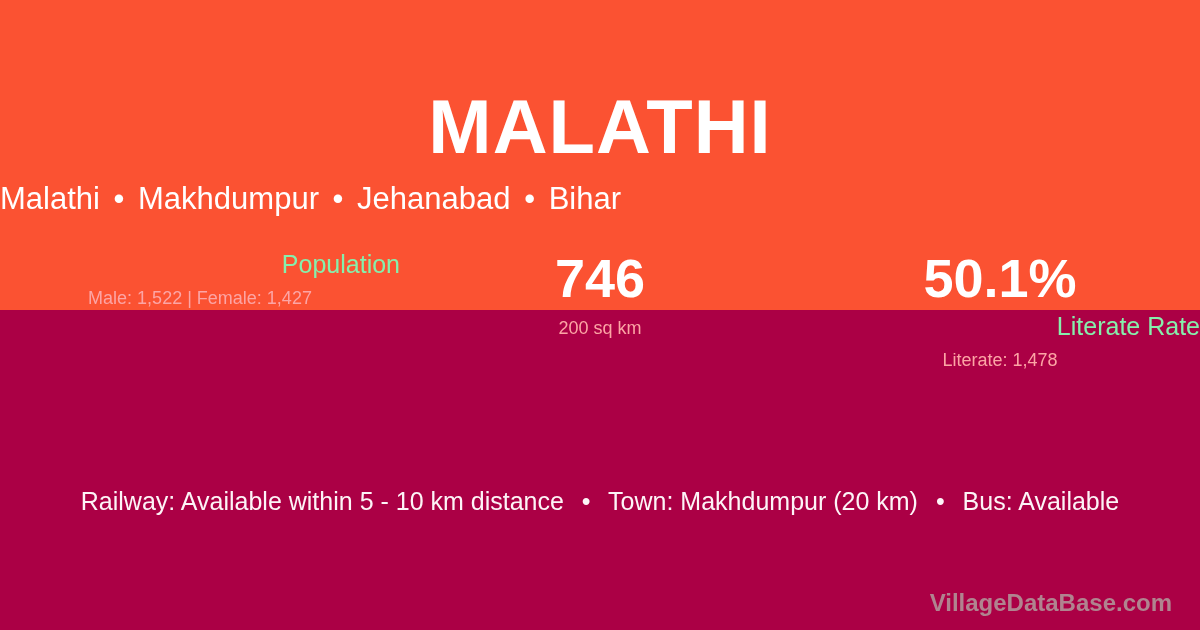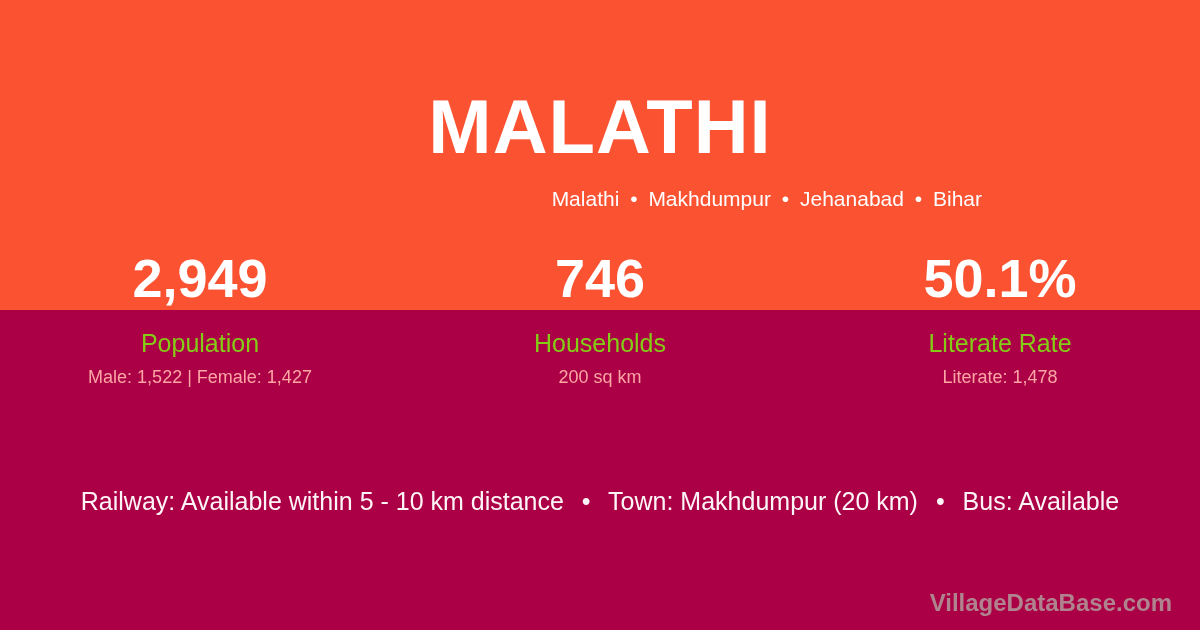--- a/index.html
+++ b/index.html
@@ -60,22 +60,22 @@
     font-weight: bold;
     letter-spacing: 1px;
     color: #ffffff;
     white-space: nowrap;
   }
   .village-breadcrumb {
     position: absolute;
     left: 0;
     top: 181px;
     width: 982px;
-    text-align: right;
-    font-size: 21px;
+    text-align: left;
+    font-size: 31px;
     line-height: 36px;
     font-weight: normal;
     color: #ffffff;
     white-space: nowrap;
   }
   .village-breadcrumb .sep {
     padding: 0 5px;
   }
 
   
@@ -92,26 +92,27 @@
     text-align: center;
   }
   .stat-value {
     font-size: 54px;
     line-height: 62px;
     font-weight: bold;
     color: #ffffff;
     white-space: nowrap;
   }
   .stat-label {
-    margin-top: 19px;
+    margin-top: 2px;
     font-size: 25px;
     line-height: 30px;
     font-weight: normal;
-    color: #84cc16;
-    white-space: nowrap;
+    color: #86efac;
+    white-space: nowrap;
+    text-align: right;
   }
   .stat-detail {
     margin-top: 8px;
     font-size: 18px;
     line-height: 22px;
     font-weight: normal;
     color: #fca5a5;
     white-space: nowrap;
   }
 
@@ -162,28 +163,26 @@
       <span>Makhdumpur</span>
       <span class="sep">•</span>
       <span>Jehanabad</span>
       <span class="sep">•</span>
       <span>Bihar</span>
     </div>
 
     <div class="stats">
 
       <div class="stat">
-        <div class="stat-value">2,949</div>
         <div class="stat-label">Population</div>
         <div class="stat-detail">Male: 1,522 | Female: 1,427</div>
       </div>
 
       <div class="stat">
         <div class="stat-value">746</div>
-        <div class="stat-label">Households</div>
         <div class="stat-detail">200 sq km</div>
       </div>
 
       <div class="stat">
         <div class="stat-value">50.1%</div>
         <div class="stat-label">Literate Rate</div>
         <div class="stat-detail">Literate: 1,478</div>
       </div>
 
     </div>

